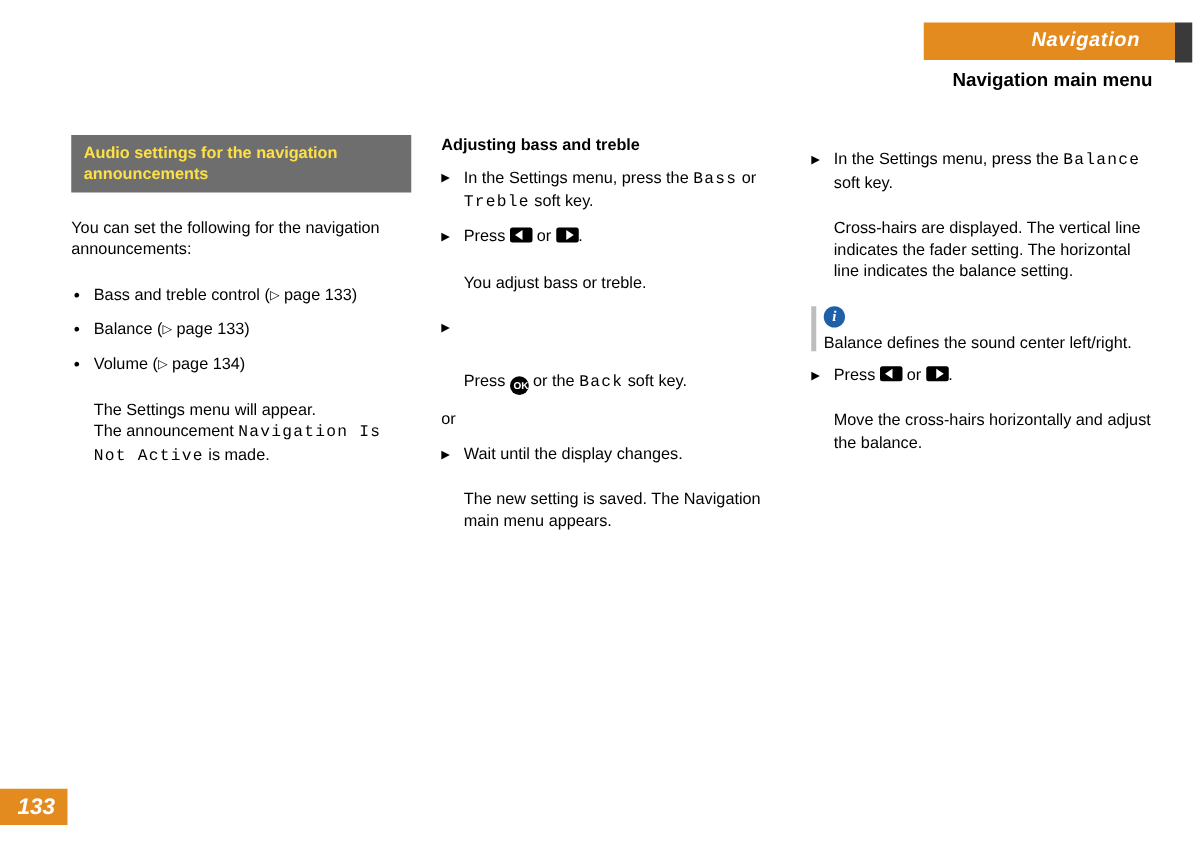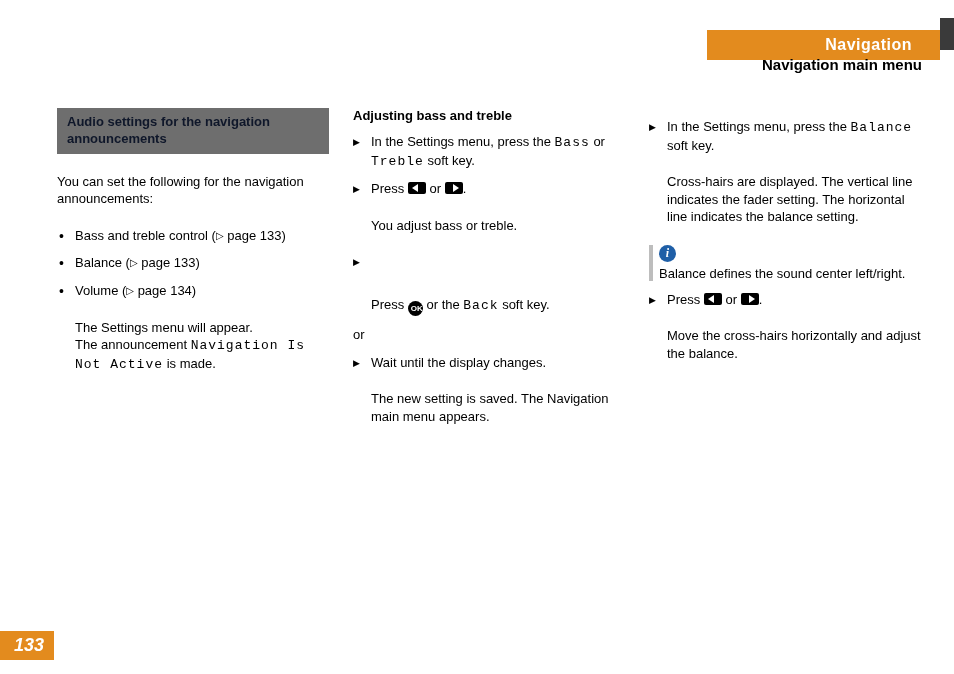--- a/index.html
+++ b/index.html
@@ -16,24 +16,24 @@
     position: absolute;
     top: 18px;
     right: 14px;
     text-align: right;
   }
   .chapter {
     display: inline-block;
     background: #e38b1e;
     color: #fff;
     font-weight: bold;
+    font-style: italic;
     font-size: 16px;
-    padding: 6px 28px 6px 118px;
+    padding: 6px 28px 6px 86px;
     letter-spacing: 0.5px;
-    margin-top: 12px;
   }
   .thumb-tab {
     position: absolute;
     top: 18px;
     right: 0;
     width: 14px;
     height: 32px;
     background: #3a3a3a;
   }
   .section-title {
@@ -47,21 +47,21 @@
     position: absolute;
     top: 108px;
     left: 57px;
     width: 865px;
     display: flex;
     gap: 24px;
   }
   .col { width: 272px; }
   .box-heading {
     background: #6e6e6e;
-    color: #0f172a;
+    color: #fde047;
     font-weight: bold;
     padding: 6px 10px;
     line-height: 1.3;
   }
   p { margin: 19px 0; line-height: 1.35; }
   h4 { margin: 0 0 0 0; font-size: 13px; }
   ul.bullets, ul.steps { margin: 4px 0; padding: 0; list-style: none; }
   ul.bullets > li { position: relative; padding-left: 18px; margin: 10px 0; line-height:1.35; }
   ul.bullets > li::before { content: "•"; position: absolute; left: 2px; font-size:14px; }
   ul.steps > li { position: relative; padding-left: 18px; margin: 10px 0; line-height:1.35; }

